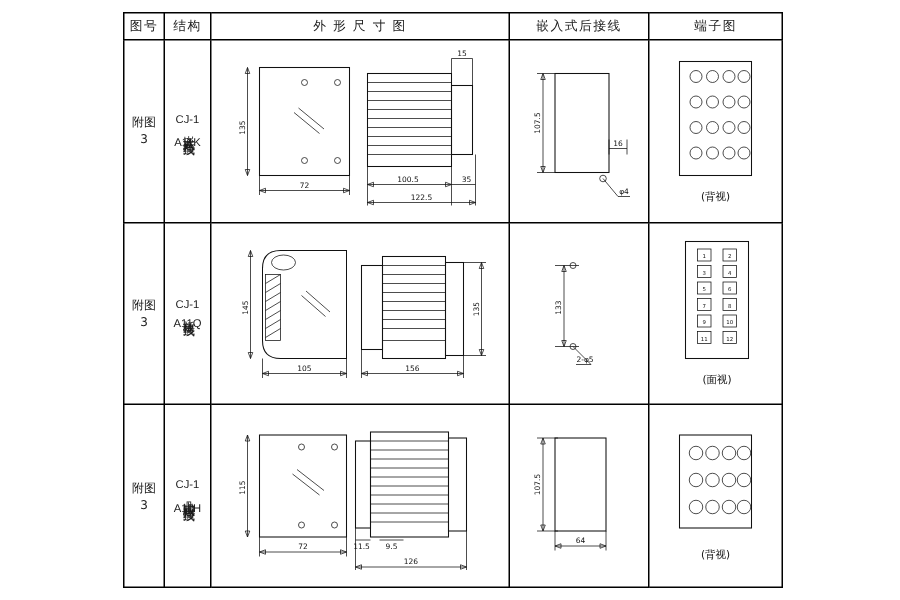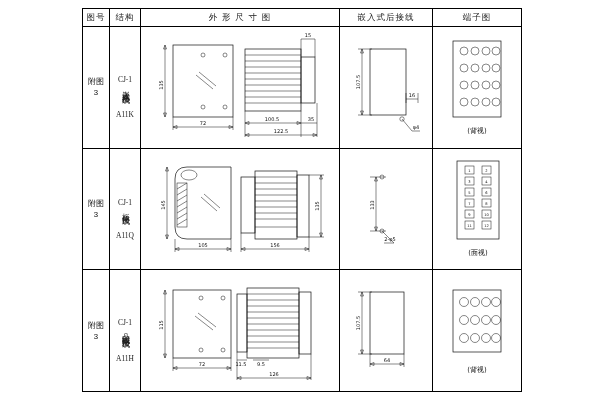--- a/index.html
+++ b/index.html
@@ -8,23 +8,23 @@
   table.main{position:absolute;left:82px;top:8px;width:436px;height:384px;border-collapse:collapse;table-layout:fixed;}
   table.main th,table.main td{border:1px solid #000;padding:0;vertical-align:middle;text-align:center;}
   th{font-weight:normal;font-size:8.5px;height:17px;letter-spacing:1px;}
   .col1{width:26px;}
   .col2{width:30px;}
   .col3{width:198px;margin-top:20px;}
   .col4{width:92px;}
   .col5{width:88px;}
   .rowbody{height:120px;}
   .vtext{font-size:8px;line-height:10px;writing-mode:vertical-rl;text-orientation:upright;letter-spacing:1px;display:inline-block;}
-  .cellc1{font-size:8px;line-height:11px;font-family:Liberation Mono, monospace;}
+  .cellc1{font-size:8px;line-height:11px;}
   .c2inner{display:flex;flex-direction:column;align-items:center;justify-content:center;height:100%;font-size:7.5px;line-height:9px;}
-  .c2inner .lat{font-family:Liberation Serif, serif;font-size:7.5px;letter-spacing:0px;margin-top:20px;}
+  .c2inner .lat{font-family:Liberation Sans, sans-serif;font-size:7.5px;letter-spacing:0px;}
   .cellwrap{position:relative;width:100%;height:100%;}
   svg{display:block;}
   .ln{stroke:#111;fill:none;}
   .thin{stroke-width:0.7;}
   .vthin{stroke-width:0.5;}
   .hatch{stroke:#111;stroke-width:0.5;}
   .txt{font-size:5px;font-family:"DejaVu Sans",sans-serif;fill:#111;}
   .cnt{font-size:3.6px;font-family:"DejaVu Sans",sans-serif;fill:#111;}
   .cap{font-size:7px;font-family:"DejaVu Sans",sans-serif;fill:#111;}
 </style>

